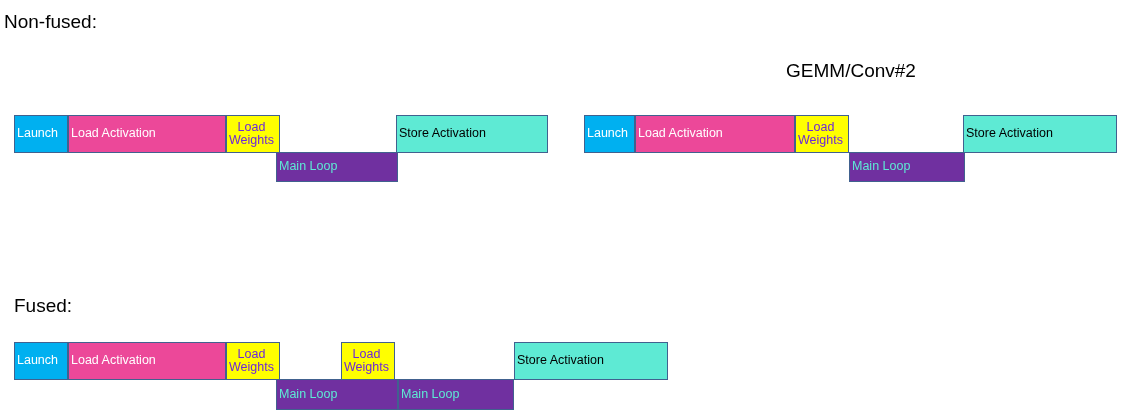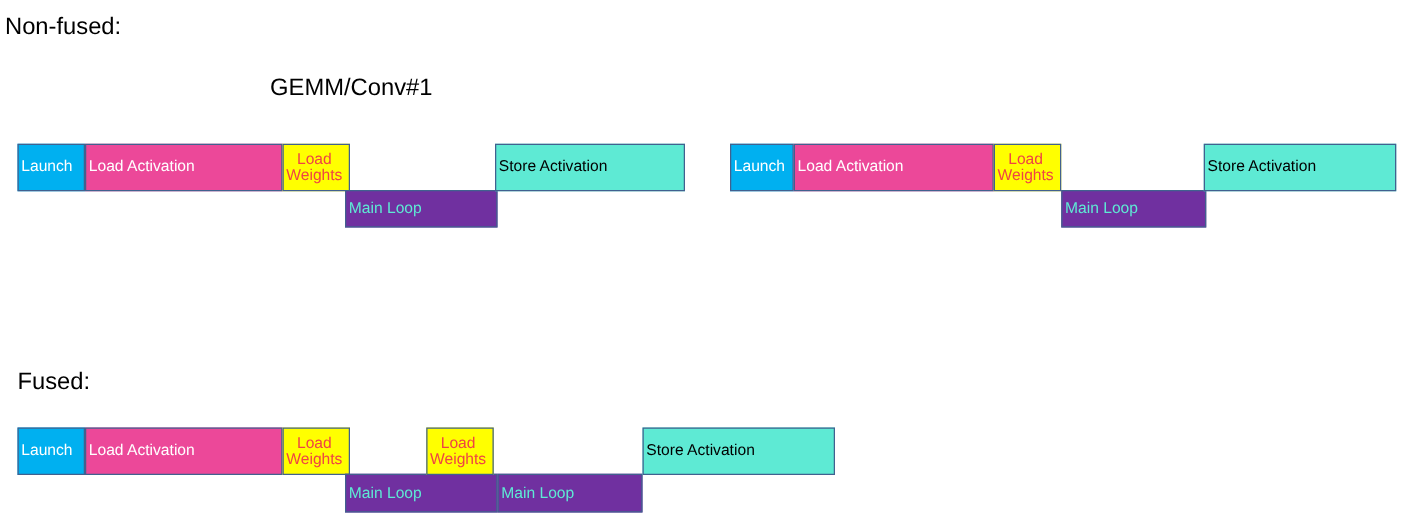--- a/index.html
+++ b/index.html
@@ -49,32 +49,32 @@
     padding: 0 2px;
   }
 
   .bar.launch        { background: #00B0F0; }
   .bar.launch .bar-label        { color: #ffffff; }
   .bar.load-activation { background: #ec4899; }
   .bar.load-activation .bar-label { color: #ffffff; }
   .bar.main-loop     { background: #7030A0; }
   .bar.main-loop .bar-label     { color: #5eead4; }
   .bar.load-weights  { background: #FFFF00; }
-  .bar.load-weights .bar-label  { color: #ef4444; }
+  .bar.load-weights .bar-label  { color: #6d28d9; }
   .bar.store-activation { background: #5eead4; }
   .bar.store-activation .bar-label { color: #000000; }
 
   .timeline-row { position: absolute; left: 0; top: 0; width: 100%; height: 100%; }
 </style>
 </head>
 <body>
 
 <div class="timeline-row" id="root">
     <div class="section-label" style="left: 4px; top: 12px;">Non-fused:</div>
-    <div class="group-title" style="left: 196px; top: 61px; width: 170px;">GEMM/Conv#1</div>
+    <div class="group-title" style="left: 766px; top: 61px; width: 170px;">GEMM/Conv#2</div>
     <div class="bar launch" style="left: 14px; top: 115px; width: 54px; height: 38px;">
       <span class="bar-label">Launch</span>
     </div>
     <div class="bar load-activation" style="left: 68px; top: 115px; width: 158px; height: 38px;">
       <span class="bar-label">Load Activation</span>
     </div>
     <div class="bar load-weights" style="left: 226px; top: 115px; width: 54px; height: 38px;">
       <span class="bar-label">Load
 Weights</span>
     </div>

